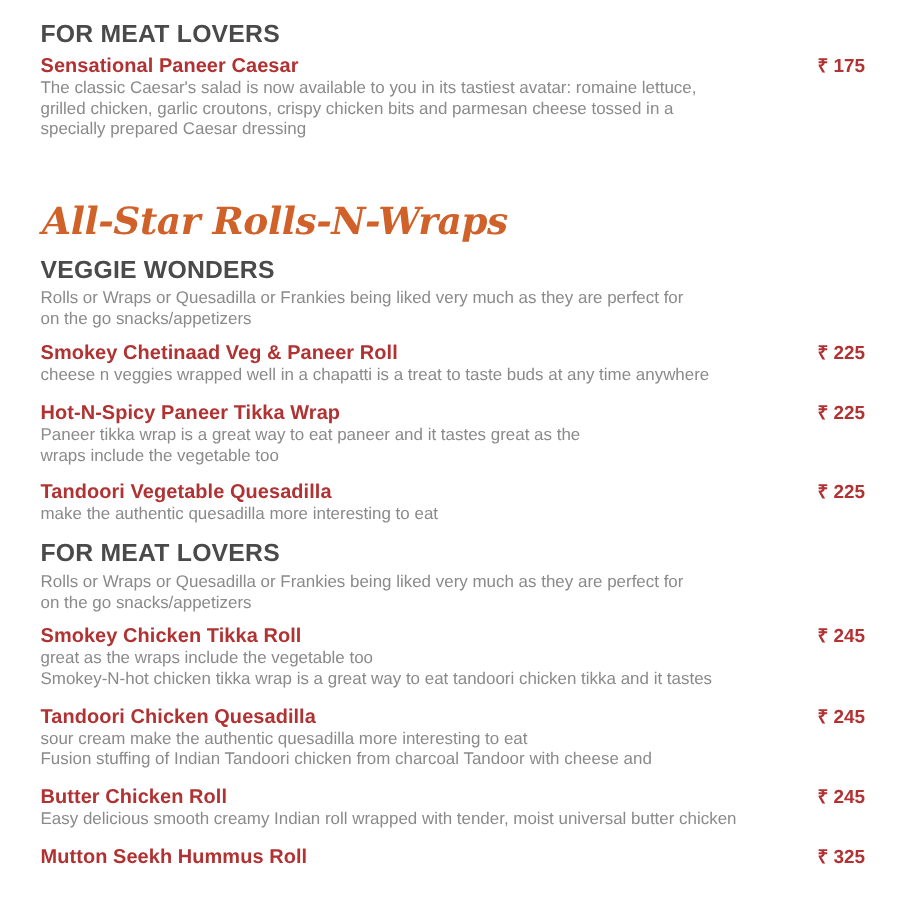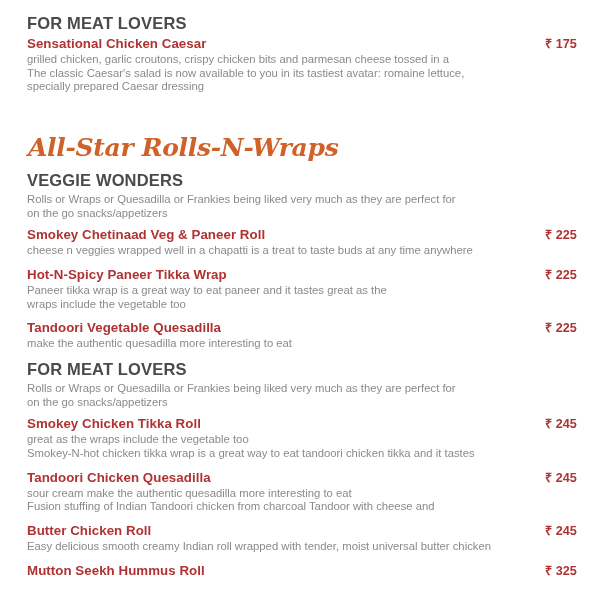--- a/index.html
+++ b/index.html
@@ -104,26 +104,26 @@
 </head>
 <body>
 
 <div class="menu-page">
 
   <div>
     <div class="section-heading">FOR MEAT LOVERS</div>
     <div id="top-items">
         <div class="item">
           <div class="item-head">
-            <div class="item-name">Sensational Chicken Caesar</div>
+            <div class="item-name">Sensational Paneer Caesar</div>
           </div>
           <div class="item-price">₹ 175</div>
           <div class="item-desc">
+            <div>The classic Caesar's salad is now available to you in its tastiest avatar: romaine lettuce,</div>
             <div>grilled chicken, garlic croutons, crispy chicken bits and parmesan cheese tossed in a</div>
-            <div>The classic Caesar's salad is now available to you in its tastiest avatar: romaine lettuce,</div>
             <div>specially prepared Caesar dressing</div>
           </div>
         </div>
       </div>
   </div>
 
   <div class="title-gap-top"></div>
 
   <div class="menu-title">All-Star Rolls-N-Wraps</div>
 

